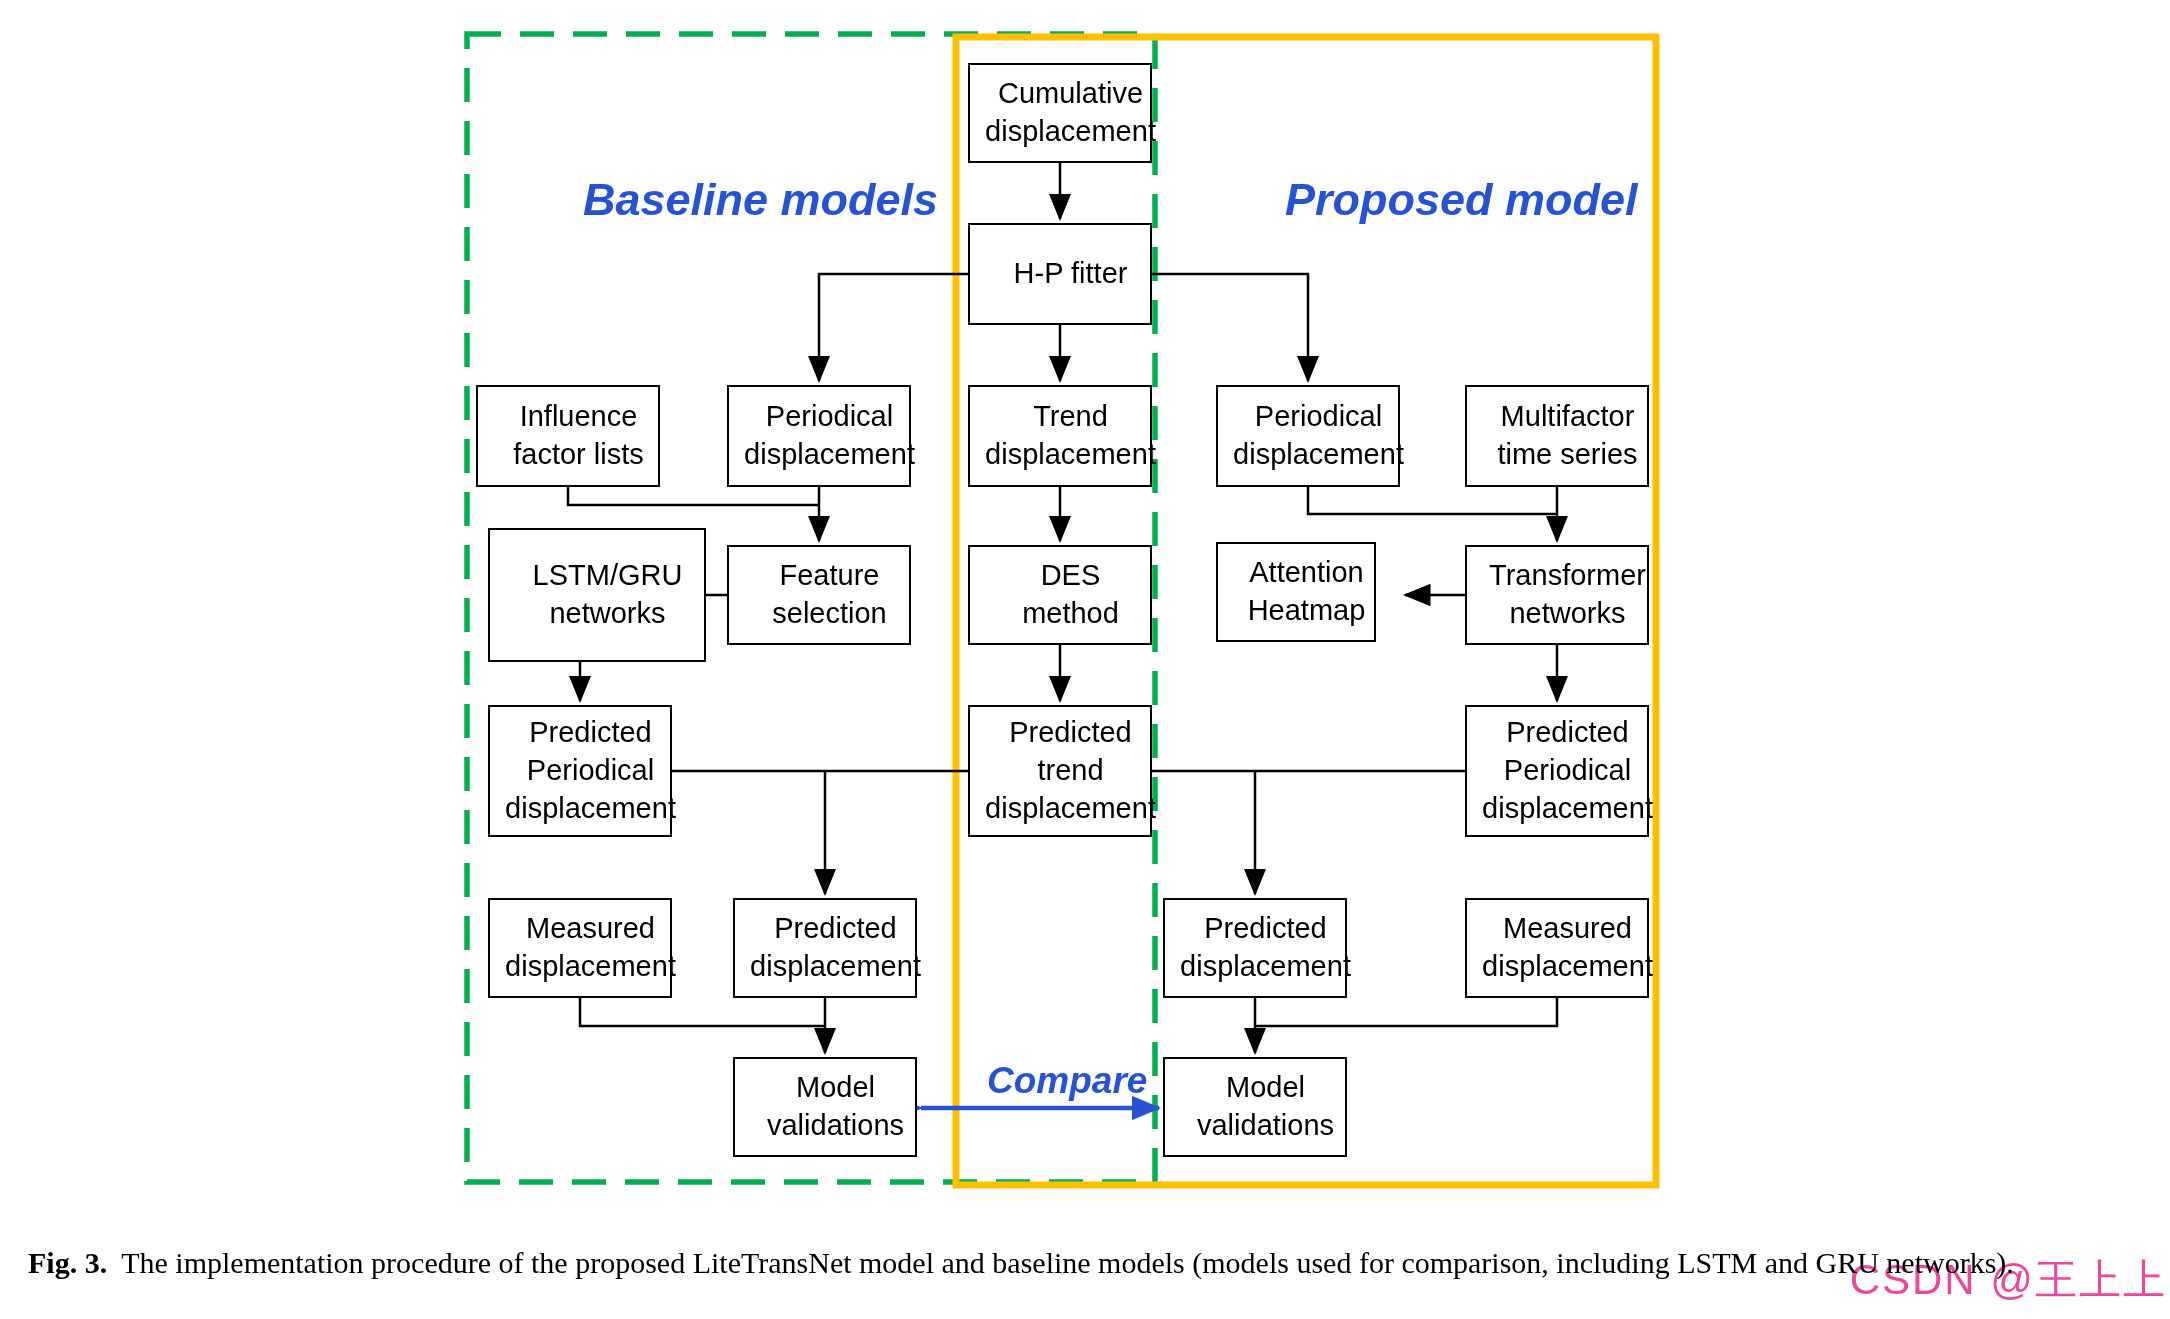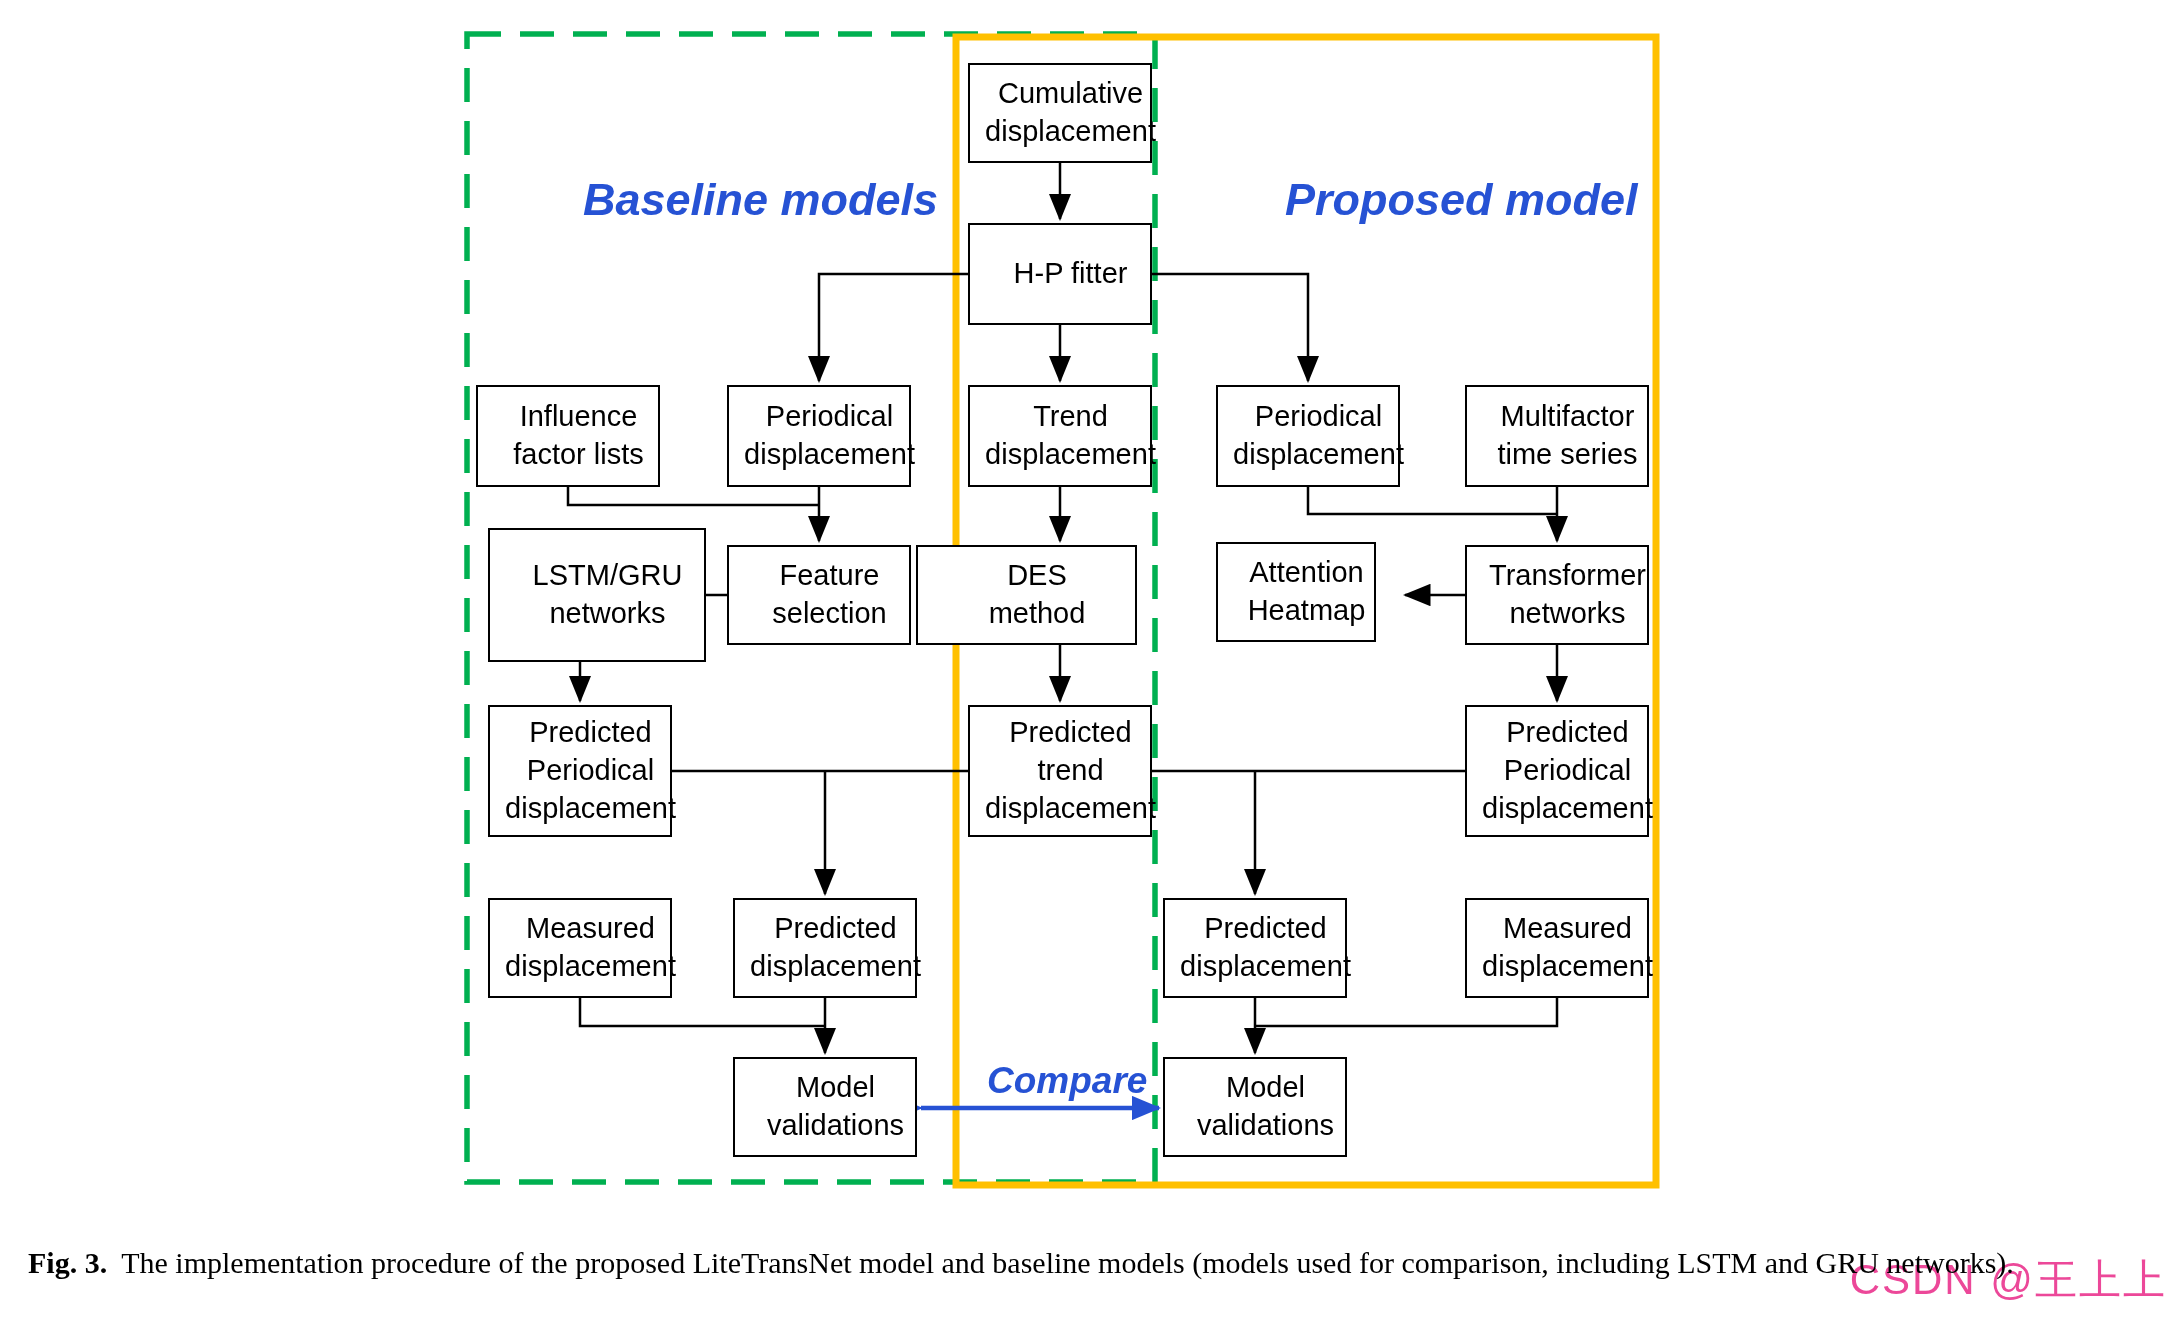--- a/index.html
+++ b/index.html
@@ -105,21 +105,21 @@
 
   <div class="region-label" style="left:583px;top:174px;">Baseline models</div>
   <div class="region-label" style="left:1285px;top:174px;">Proposed model</div>
   <div class="compare-label" style="left:987px;top:1060px;">Compare</div>
 
   <div class="node" style="left:968px;top:63px;width:184px;height:100px">Cumulative
 displacement</div>
   <div class="node" style="left:968px;top:223px;width:184px;height:102px">H-P fitter</div>
   <div class="node" style="left:968px;top:385px;width:184px;height:102px">Trend
 displacement</div>
-  <div class="node" style="left:916px;top:545px;width:221px;height:100px">DES
+  <div class="node" style="left:968px;top:545px;width:184px;height:100px">DES
 method</div>
   <div class="node" style="left:968px;top:705px;width:184px;height:132px">Predicted
 trend
 displacement</div>
 
   <div class="node" style="left:476px;top:385px;width:184px;height:102px">Influence
 factor lists</div>
   <div class="node" style="left:727px;top:385px;width:184px;height:102px">Periodical
 displacement</div>
   <div class="node" style="left:488px;top:528px;width:218px;height:134px">LSTM/GRU

